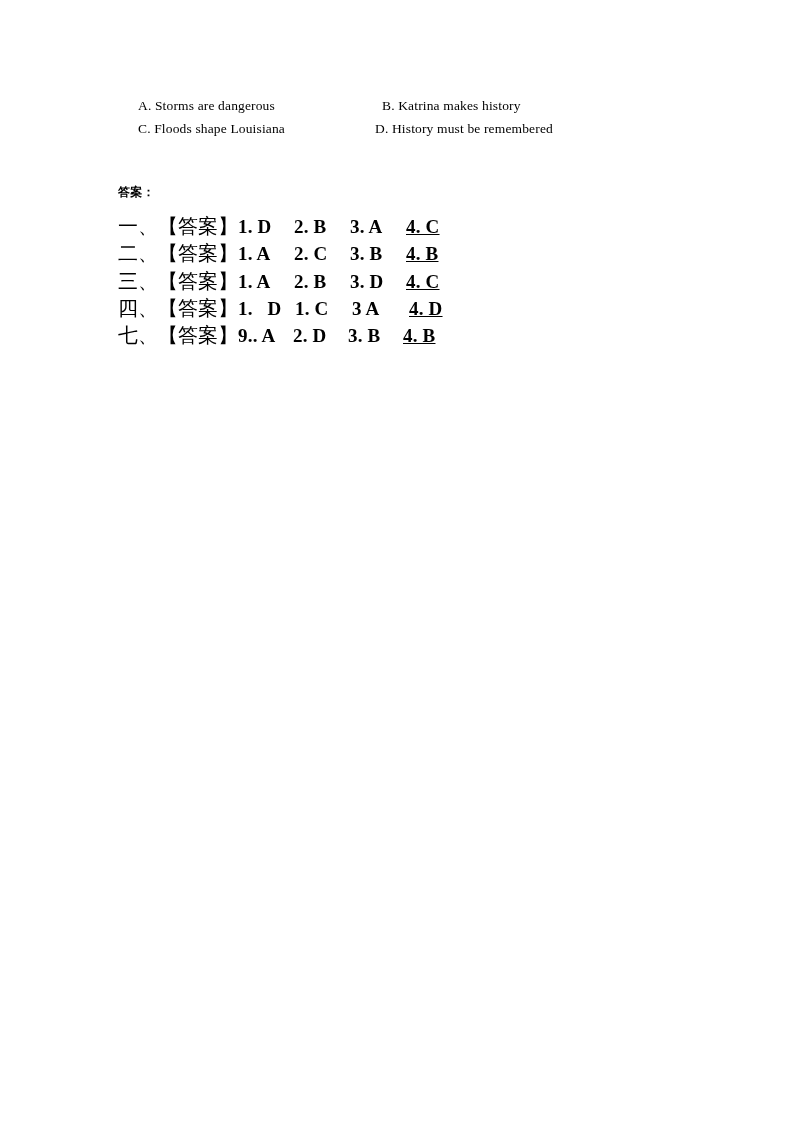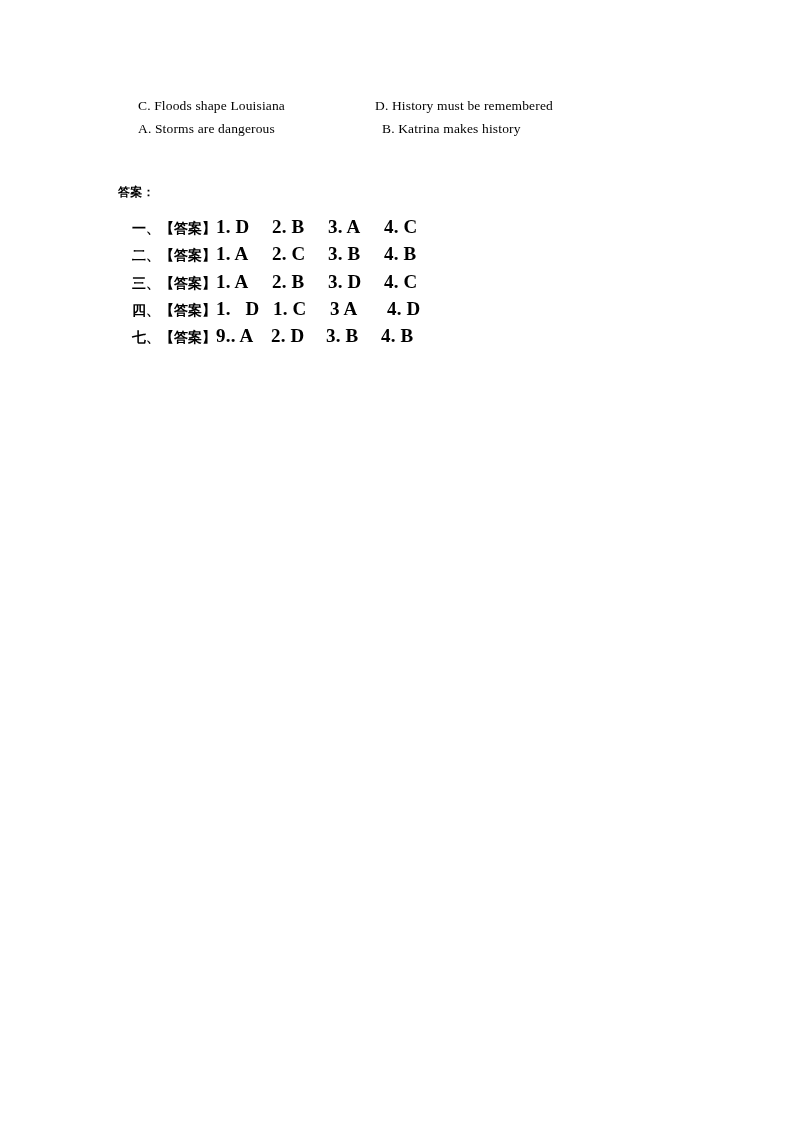--- a/index.html
+++ b/index.html
@@ -71,57 +71,56 @@
     white-space: pre;
   }
   .answer-row {
     height: 27.3px;
     line-height: 27.3px;
     white-space: nowrap;
     font-weight: bold;
   }
   .answer-label {
     display: inline-block;
-    font-size: 14px;
-    font-weight: bold;
+    font-size: 20px;
+    font-weight: normal;
     letter-spacing: 0px;
     white-space: pre;
-    margin-left: 14px;
   }
   .answer-items {
     display: inline-block;
     white-space: pre;
   }
   .answer-item {
     display: inline-block;
     font-size: 19px;
     font-weight: bold;
     white-space: pre;
     letter-spacing: 0.2px;
   }
   
   .sp-a .answer-item { width: 56px; }
   .sp-b .answer-item { width: 55px; }
   .sp-c .answer-item { width: 57px; }
   .sp-d .answer-item { width: 53px; }
-  .answer-item:last-child { width: auto; }
+  .answer-item:last-child { width: auto; text-decoration: underline; }
 </style>
 </head>
 <body>
 
 <div class="page">
 
   <div class="options-block">
 
     <div class="option-row">
-      <span class="option-cell col-left">C. Floods shape Louisiana</span><span class="option-cell col-right">D. History must be remembered</span>
+      <span class="option-cell col-left">A. Storms are dangerous</span><span class="option-cell col-right indent-b">B. Katrina makes history</span>
     </div>
 
     <div class="option-row">
-      <span class="option-cell col-left">A. Storms are dangerous</span><span class="option-cell col-right indent-b">B. Katrina makes history</span>
+      <span class="option-cell col-left">C. Floods shape Louisiana</span><span class="option-cell col-right">D. History must be remembered</span>
     </div>
 
   </div>
 
   <div class="answers-block">
 
     <div class="answers-title">答案：</div>
 
     <div class="answer-row sp-a">
       <span class="answer-label">一、【答案】</span><span class="answer-items"><span class="answer-item">1. D</span><span class="answer-item">2. B</span><span class="answer-item">3. A</span><span class="answer-item">4. C</span></span>

